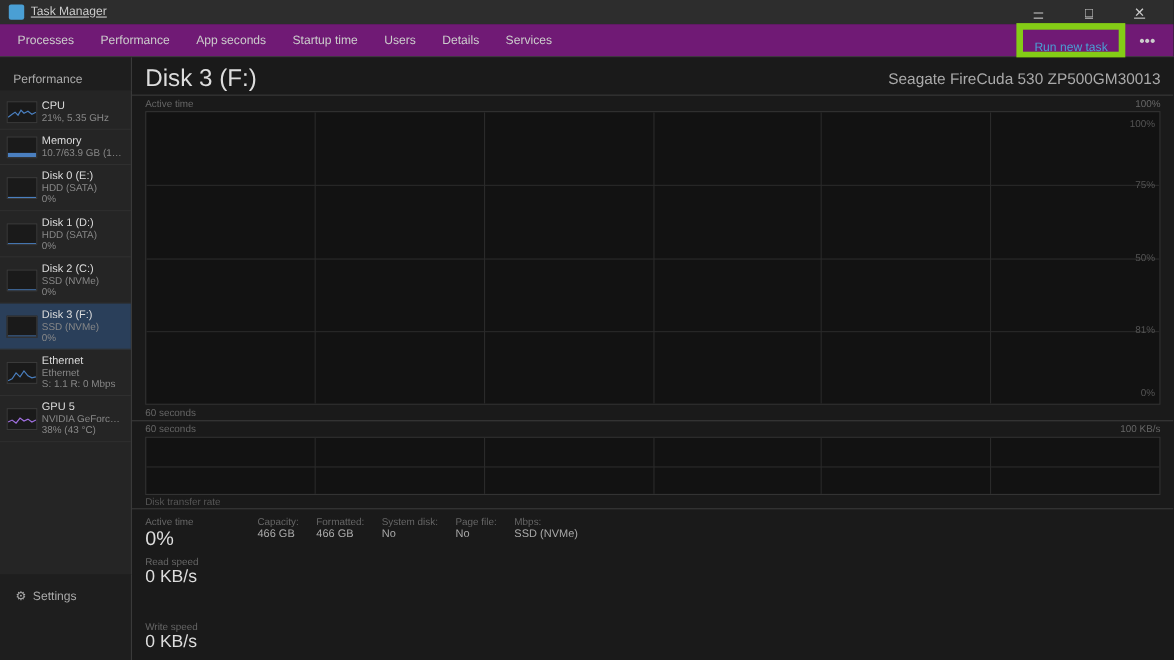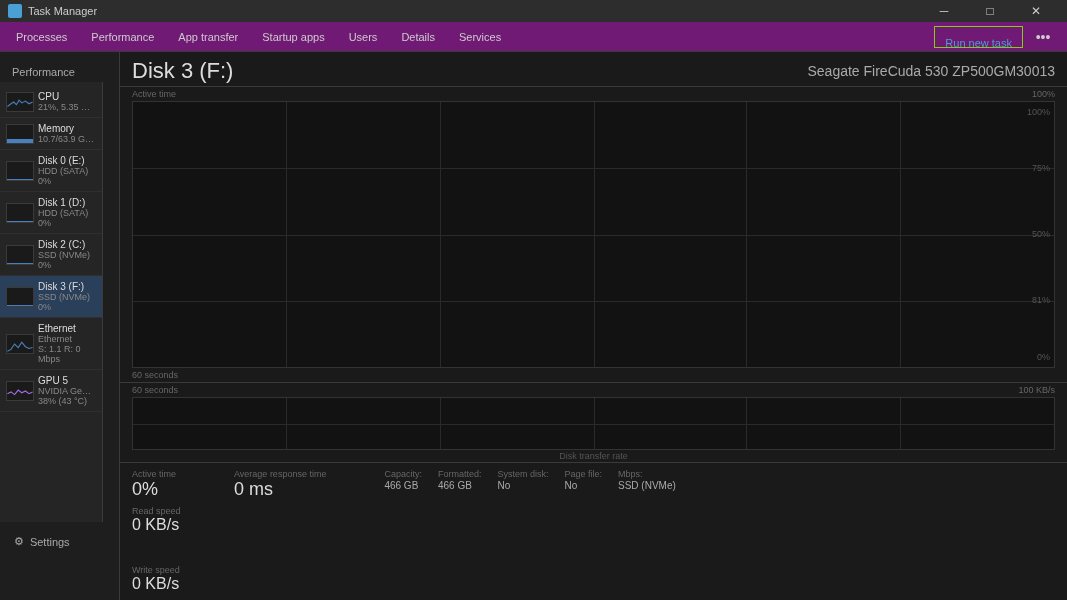--- a/index.html
+++ b/index.html
@@ -15,20 +15,21 @@
 
     
     .titlebar {
       background: #2d2d2d;
       height: 22px;
       display: flex;
       align-items: center;
       padding: 0 8px;
       font-size: 11px;
       color: #ccc;
+      text-decoration: underline;
     }
     .titlebar-icon {
       width: 14px;
       height: 14px;
       margin-right: 6px;
       background: #4a9fd4;
       border-radius: 2px;
     }
     .titlebar-title { flex: 1; }
     .titlebar-controls {
@@ -61,21 +62,21 @@
       align-items: center;
       padding: 0 12px;
       border-bottom: 1px solid #3a3a3a;
       justify-content: space-between;
     }
     .toolbar-left { display: flex; gap: 16px; font-size: 11px; color: #ccc; }
     .toolbar-item { cursor: pointer; padding: 2px 4px; }
     .toolbar-right { display: flex; align-items: center; gap: 8px; }
     .run-new-task-btn {
       background: transparent;
-      border: 1px solid #84cc16;
+      border: 6px solid #84cc16;
       color: #4a9fd4;
       padding: 10px 10px;
       font-size: 11px;
       cursor: pointer;
       height: 18px;
     }
     .more-btn {
       width: 24px;
       height: 22px;
       display: flex;
@@ -96,21 +97,21 @@
     
     .sidebar {
       width: 120px;
       background: #1e1e1e;
       border-right: 1px solid #3a3a3a;
       padding-top: 8px;
     }
 
     
     .device-list {
-      width: 103px;
+      width: 120px;
       background: #252525;
       border-right: 1px solid #3a3a3a;
       overflow-y: auto;
       padding: 4px 0;
     }
     .device-item {
       padding: 5px 6px;
       cursor: pointer;
       border-bottom: 1px solid #2f2f2f;
       display: flex;
@@ -222,21 +223,21 @@
       padding: 2px 0;
     }
     .disk-transfer-chart {
       flex: 1;
       border: 1px solid #333;
       background: #121212;
       position: relative;
     }
     .disk-label-row {
       display: flex;
-      justify-content: center;
+      justify-content: flex-start;
       font-size: 9px;
       color: #555;
       padding: 1px 0;
     }
 
     
     .stats-section {
       border-top: 1px solid #3a3a3a;
       padding: 6px 12px;
       background: #1a1a1a;
@@ -304,22 +305,22 @@
     <div class="titlebar-btn close">✕</div>
   </div>
 </div>
 
 <div class="app-container">
 
   <div class="toolbar">
     <div class="toolbar-left">
       <span class="toolbar-item">Processes</span>
       <span class="toolbar-item">Performance</span>
-      <span class="toolbar-item">App transfer</span>
-      <span class="toolbar-item">Startup apps</span>
+      <span class="toolbar-item">App seconds</span>
+      <span class="toolbar-item">Startup time</span>
       <span class="toolbar-item">Users</span>
       <span class="toolbar-item">Details</span>
       <span class="toolbar-item">Services</span>
     </div>
     <div class="toolbar-right">
       <button class="run-new-task-btn">Run new task</button>
       <div class="more-btn">•••</div>
     </div>
   </div>
 
@@ -487,26 +488,20 @@
       <div class="stats-section">
         <div style="display:flex; gap:30px; align-items:flex-start;">
 
           <div class="stat-group">
             <div class="stat-label">Active time</div>
             <div>
               <span class="stat-value">0%</span>
             </div>
           </div>
 
-          <div class="stat-group">
-            <div class="stat-label">Average response time</div>
-            <div>
-              <span class="stat-value">0 ms</span>
-            </div>
-          </div>
 
           <div class="stat-group">
             <div style="display:flex; gap:16px;">
               <div>
                 <div class="stat-label">Capacity:</div>
                 <div class="stat-small">466 GB</div>
               </div>
               <div>
                 <div class="stat-label">Formatted:</div>
                 <div class="stat-small">466 GB</div>

